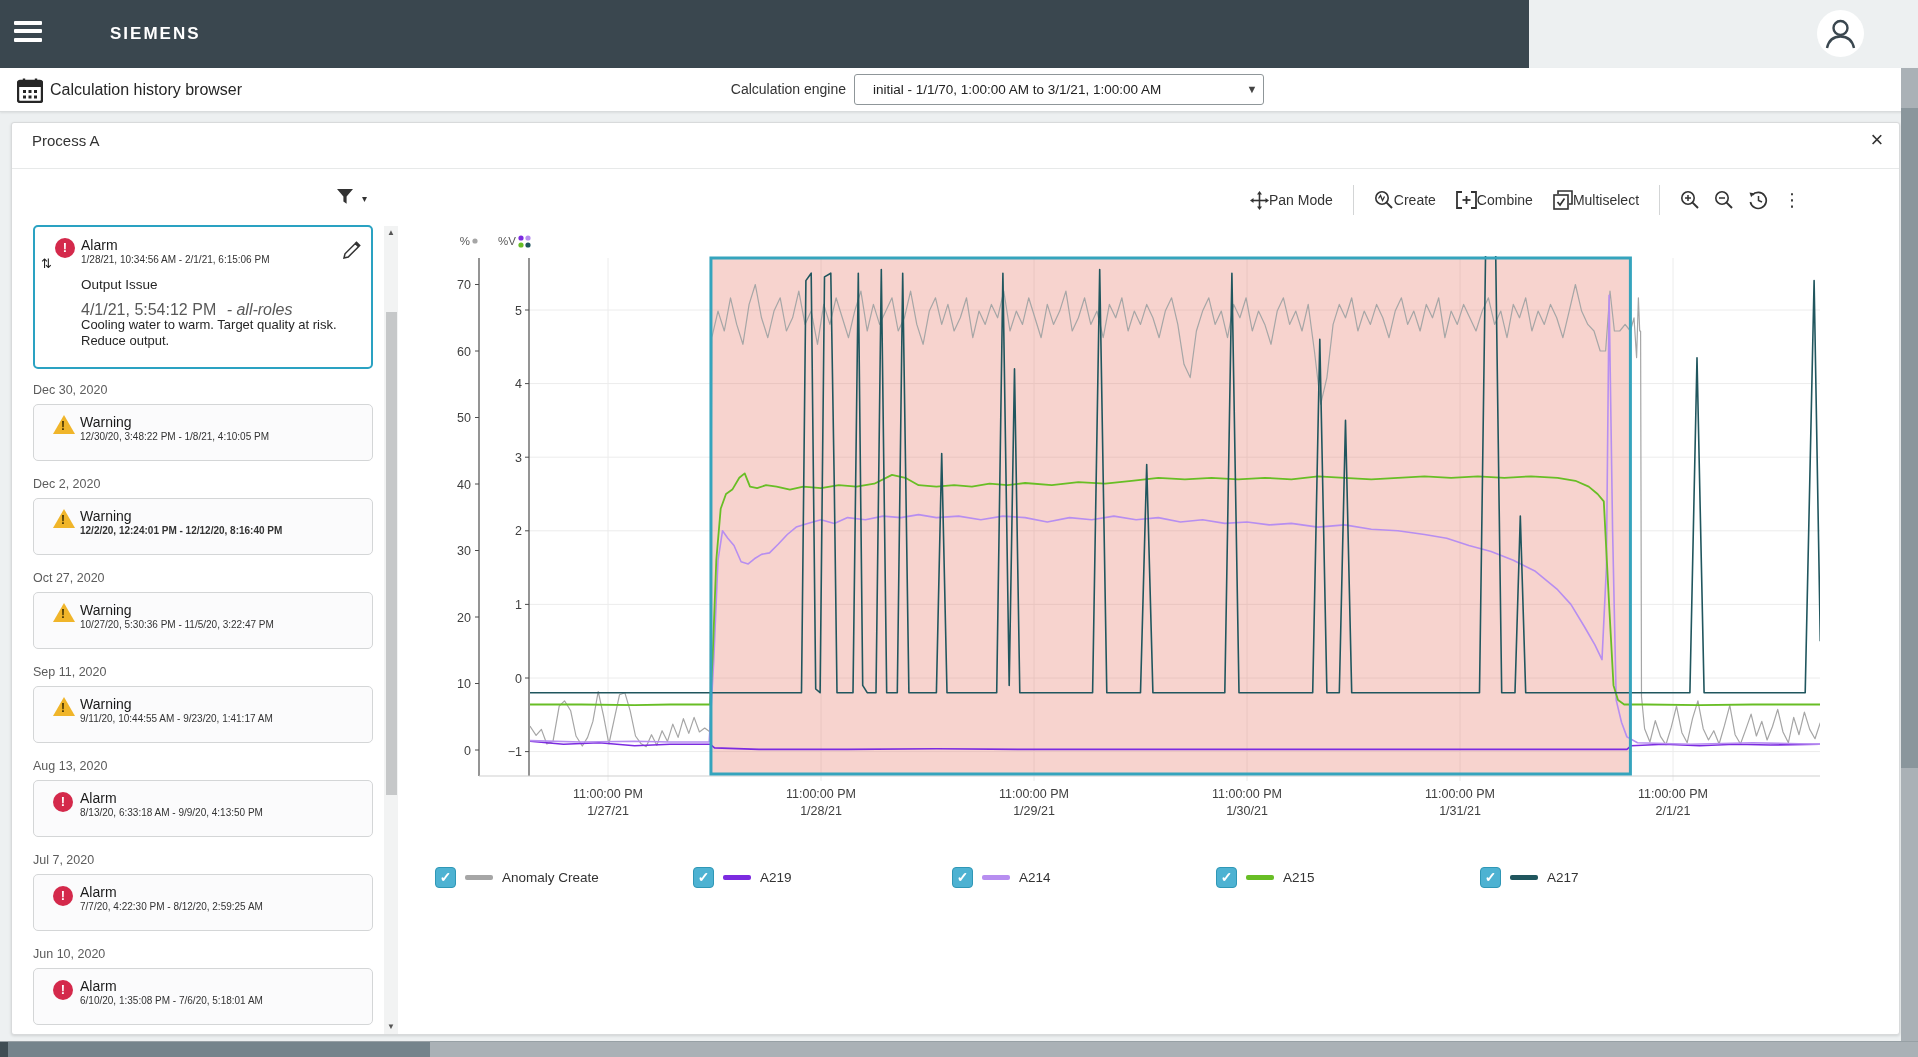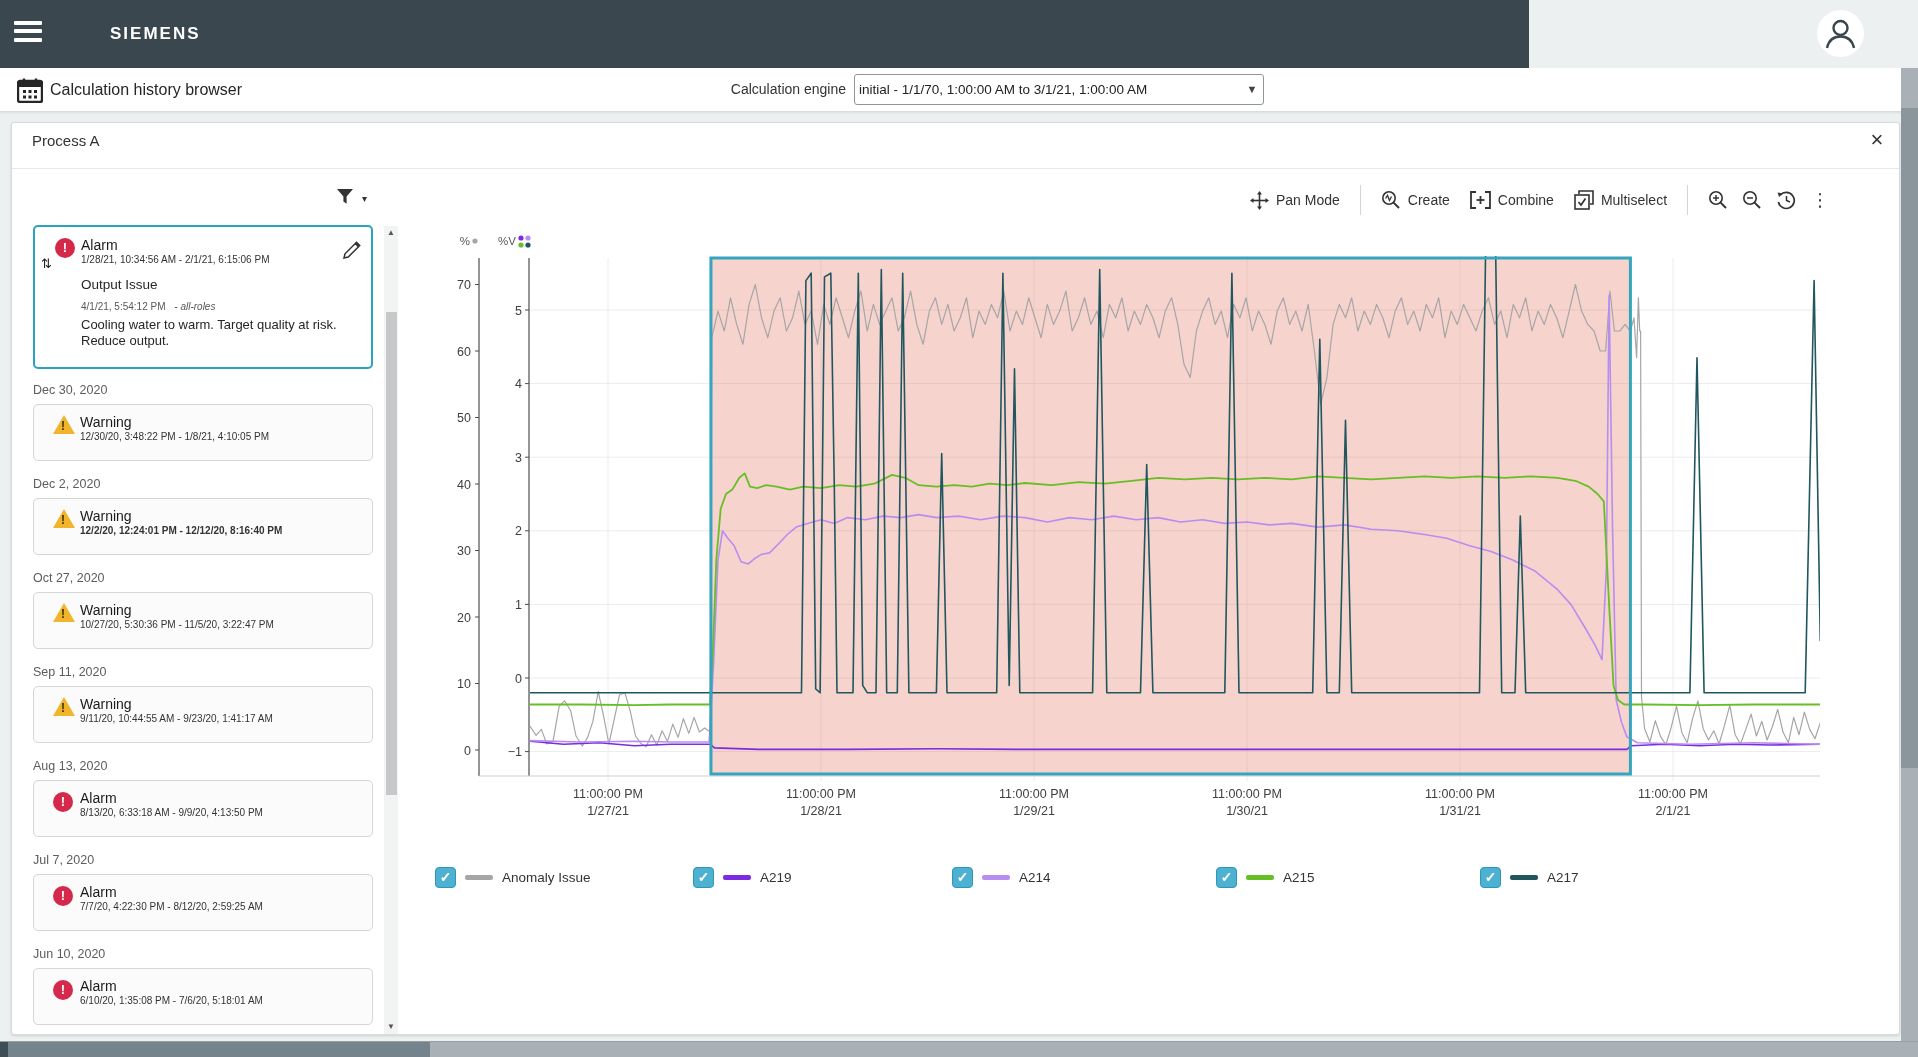--- a/index.html
+++ b/index.html
@@ -17,21 +17,21 @@
   .apptitle{left:233px;top:0;height:68px;line-height:68px;color:#fff;font-size:14px;font-weight:bold;}
   .avatar{left:1817px;top:10px;width:47px;height:47px;border-radius:50%;background:#fff;cursor:pointer;}
 
   
   .subheader{left:0;top:68px;width:1918px;height:43px;background:#fff;
              border-bottom:1px solid #d9dcdd;box-shadow:0 1px 2px rgba(0,0,0,.08);}
   .pagetitle{left:50px;top:68px;height:43px;line-height:43px;font-size:16px;color:#262626;}
   .cal-ic{left:17px;top:78px;}
   .engine-label{left:726px;top:68px;width:120px;height:43px;line-height:43px;font-size:14px;color:#333;text-align:right;}
   .engine-select{left:854px;top:74px;width:410px;height:31px;background:#fff;border:1px solid #8f9699;
-                 border-radius:3px;line-height:29px;font-size:13.5px;color:#222;padding-left:4px;
+                 border-radius:3px;line-height:29px;font-size:13.5px;color:#222;padding-left:18px;
                  box-sizing:border-box;cursor:pointer;}
   .engine-caret{left:1242px;top:74px;width:20px;height:31px;line-height:31px;font-size:11px;color:#444;text-align:center;}
 
   
   .panel{left:11px;top:122px;width:1889px;height:913px;background:#fff;border:1px solid #d8dadb;
          border-radius:3px;box-shadow:0 1px 3px rgba(0,0,0,.13);box-sizing:border-box;}
   .panel-title{left:32px;top:132px;font-size:15px;color:#333;}
   .panel-close{left:1864px;top:128px;width:26px;height:26px;line-height:24px;text-align:center;
                font-size:22px;color:#333;cursor:pointer;}
   .panel-div{left:12px;top:168px;width:1887px;height:1px;background:#e7e9e9;}
@@ -54,21 +54,21 @@
   .event-card{position:absolute;left:33px;width:340px;height:57px;background:#fbfbfc;border:1px solid #d4d6d7;
               border-radius:5px;box-sizing:border-box;cursor:pointer;}
 
   
   .sb-track{left:384px;top:226px;width:14px;height:808px;background:#f2f3f3;}
   .sb-arrow{position:absolute;left:0;width:14px;height:14px;font-size:8px;color:#555;text-align:center;line-height:14px;cursor:pointer;}
   .sb-thumb{position:absolute;left:1.5px;width:11px;background:#c6c8c9;cursor:pointer;}
 
   
   .cht-toolbar{left:1250px;top:184px;width:648px;height:32px;display:flex;align-items:center;}
-  .tb-btn{display:flex;align-items:center;gap:7px;font-size:14px;color:#333;cursor:pointer;margin-right:20px;white-space:nowrap;}
+  .tb-btn{display:flex;align-items:center;font-size:14px;color:#333;cursor:pointer;margin-right:20px;white-space:nowrap;}
   .tb-sep{width:1px;height:30px;background:#d3d5d6;margin-right:20px;}
   .tb-ico{display:flex;align-items:center;justify-content:center;width:20px;height:20px;cursor:pointer;}
   .tb-iconly{margin-right:14px;}
   .kebab{font-size:18px;color:#333;letter-spacing:0;line-height:18px;}
 
   
   .legend-item{position:absolute;top:864px;height:26px;display:flex;align-items:center;gap:9px;}
   .chk{width:21px;height:21px;border-radius:4px;background:#4db2d2;border:1px solid #2f97b6;
        box-sizing:border-box;cursor:pointer;color:#fff;font-size:14px;line-height:19px;text-align:center;font-weight:bold;}
   .swatch{width:28px;height:5px;border-radius:2px;}
@@ -141,21 +141,21 @@
     <div class="sev-badge badge-alarm" style="left:20px;top:11px;">!</div>
     <div class="updown-ic">⇅</div>
     <div class="abs sev-title" style="left:46px;top:10px;">Alarm</div>
     <div class="abs sev-range" style="left:46px;top:27px;">1/28/21, 10:34:56 AM - 2/1/21, 6:15:06 PM</div>
     <div class="pencil">
       <svg width="19" height="19" viewBox="0 0 19 19">
         <path d="M2 17 L3 12.8 L13.3 2.5 L16.5 5.7 L6.2 16 Z M14.5 1.3 L17.7 4.5 L16.9 5.3 L13.7 2.1 Z" fill="none" stroke="#333" stroke-width="1.5"></path>
       </svg>
     </div>
     <div class="abs" style="left:46px;top:50px;font-size:13.5px;color:#262626;">Output Issue</div>
-    <div class="abs" style="left:46px;top:74px;font-size:10px;color:#595959;">
+    <div class="abs" style="left:46px;top:74px;font-size:16px;color:#595959;">
       <span>4/1/21, 5:54:12 PM</span>
       <span style="font-style:italic;margin-left:6px;">- all-roles</span>
     </div>
     <div class="abs" style="left:46px;top:90px;width:286px;font-size:13px;line-height:16px;color:#262626;">Cooling water to warm. Target quality at risk. Reduce output.</div>
   </div>
 
   <div id="event-list">
       <div class="group-label" style="top: 383px;">Dec 30, 2020</div>
       <div class="event-card" style="top: 404px;">
         <div class="tri" style="left: 19px; top: 10px;">
@@ -355,21 +355,21 @@
         <polyline points="109.9,524.5 161.4,524.5 214.6,525.2 250.1,524.5 290.1,524.5 292.7,475.9 296.3,380.2 300.7,328.7 306.0,314.0 312.3,309.6 319.3,297.8 324.7,293.4 330.0,306.6 337.1,308.1 346.0,305.2 356.6,306.6 369.9,309.6 383.3,306.6 401.0,308.1 418.8,305.2 436.5,306.6 454.3,303.7 472.0,294.9 485.3,297.8 498.6,305.2 516.4,306.6 534.1,305.2 551.9,306.6 569.6,303.7 587.4,305.2 605.1,303.0 631.8,305.2 658.4,302.2 685.0,303.7 711.6,300.8 738.3,297.8 764.9,299.3 791.5,297.8 818.1,299.3 844.8,297.8 871.4,299.3 898.0,296.3 924.6,297.8 951.3,299.3 977.9,297.8 1004.5,296.3 1031.1,297.8 1057.8,296.3 1084.4,297.8 1111.0,296.3 1137.6,297.8 1155.4,300.8 1168.7,306.6 1177.6,314.0 1183.8,321.4 1189.1,424.4 1193.5,505.4 1198.0,520.1 1204.2,524.5 1226.4,524.5 1279.6,525.2 1332.9,524.5 1400.3,524.5" fill="none" stroke="#68be25" stroke-width="1.8" stroke-linejoin="round"></polyline>
         <polyline points="109.9,512.7 196.9,512.7 291.0,512.7 381.5,512.7 385.9,100.6 391.2,93.2 395.7,509.0 400.1,512.7 404.5,96.9 410.8,93.2 414.3,306.6 417.0,512.7 433.0,512.7 438.3,93.2 442.7,505.4 447.2,512.7 456.0,512.7 461.3,89.5 466.7,512.7 477.3,512.7 482.7,93.2 488.9,512.7 516.4,512.7 521.7,273.5 527.0,512.7 576.7,512.7 582.9,93.2 589.2,505.4 594.5,188.9 599.8,512.7 672.6,512.7 679.7,89.5 686.8,512.7 720.5,512.7 726.7,284.6 732.9,512.7 804.8,512.7 811.9,93.2 819.0,512.7 892.7,512.7 899.8,159.4 906.9,512.7 919.3,512.7 925.5,240.4 931.7,512.7 1059.5,512.7 1065.7,63.8 1075.5,60.1 1081.7,512.7 1095.0,512.7 1100.3,336.1 1105.7,512.7 1204.2,512.7 1210.4,512.7 1269.9,512.7 1277.0,177.8 1284.1,512.7 1385.2,512.7 1394.1,100.6 1400.3,461.2" fill="none" stroke="#20565e" stroke-width="1.6" stroke-linejoin="round"></polyline>
       </g>
       <rect x="290.95000000000005" y="78" width="919.4499999999998" height="516" fill="none" stroke="#35a4bd" stroke-width="3"></rect>
     </svg>
 
   <div id="legend">
       <div class="legend-item" style="left: 435px;">
         <div class="chk">✓</div>
         <span class="swatch" style="background: rgb(166, 166, 166);"></span>
-        <span class="leg-label">Anomaly Issue</span>
+        <span class="leg-label">Anomaly Create</span>
       </div>
       <div class="legend-item" style="left: 693px;">
         <div class="chk">✓</div>
         <span class="swatch" style="background: rgb(124, 43, 224);"></span>
         <span class="leg-label">A219</span>
       </div>
       <div class="legend-item" style="left: 952px;">
         <div class="chk">✓</div>
         <span class="swatch" style="background: rgb(183, 142, 240);"></span>
         <span class="leg-label">A214</span>

